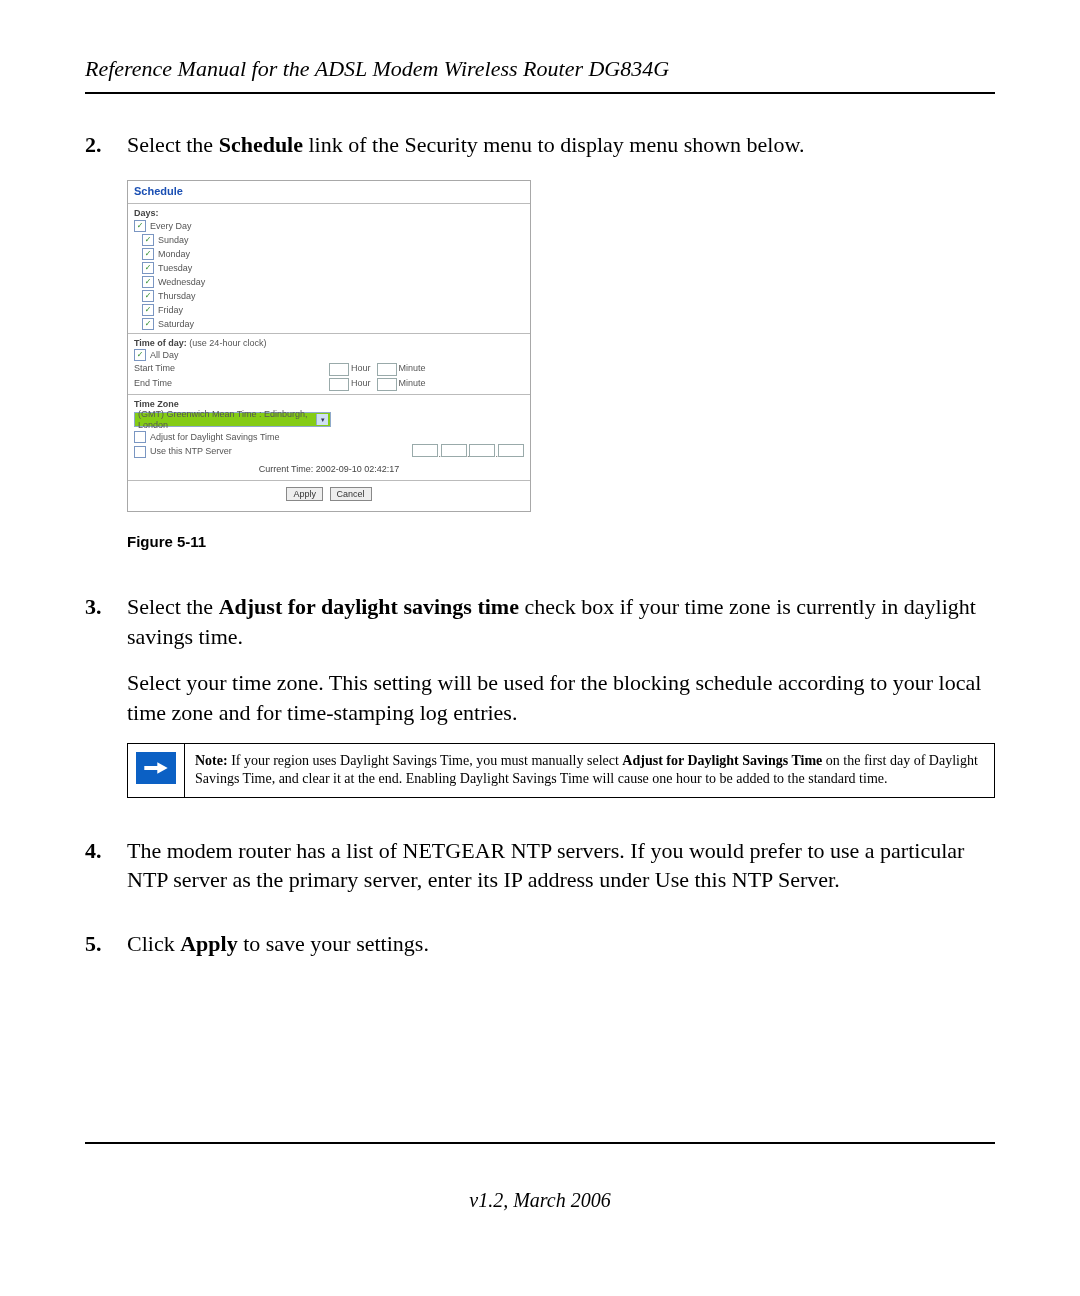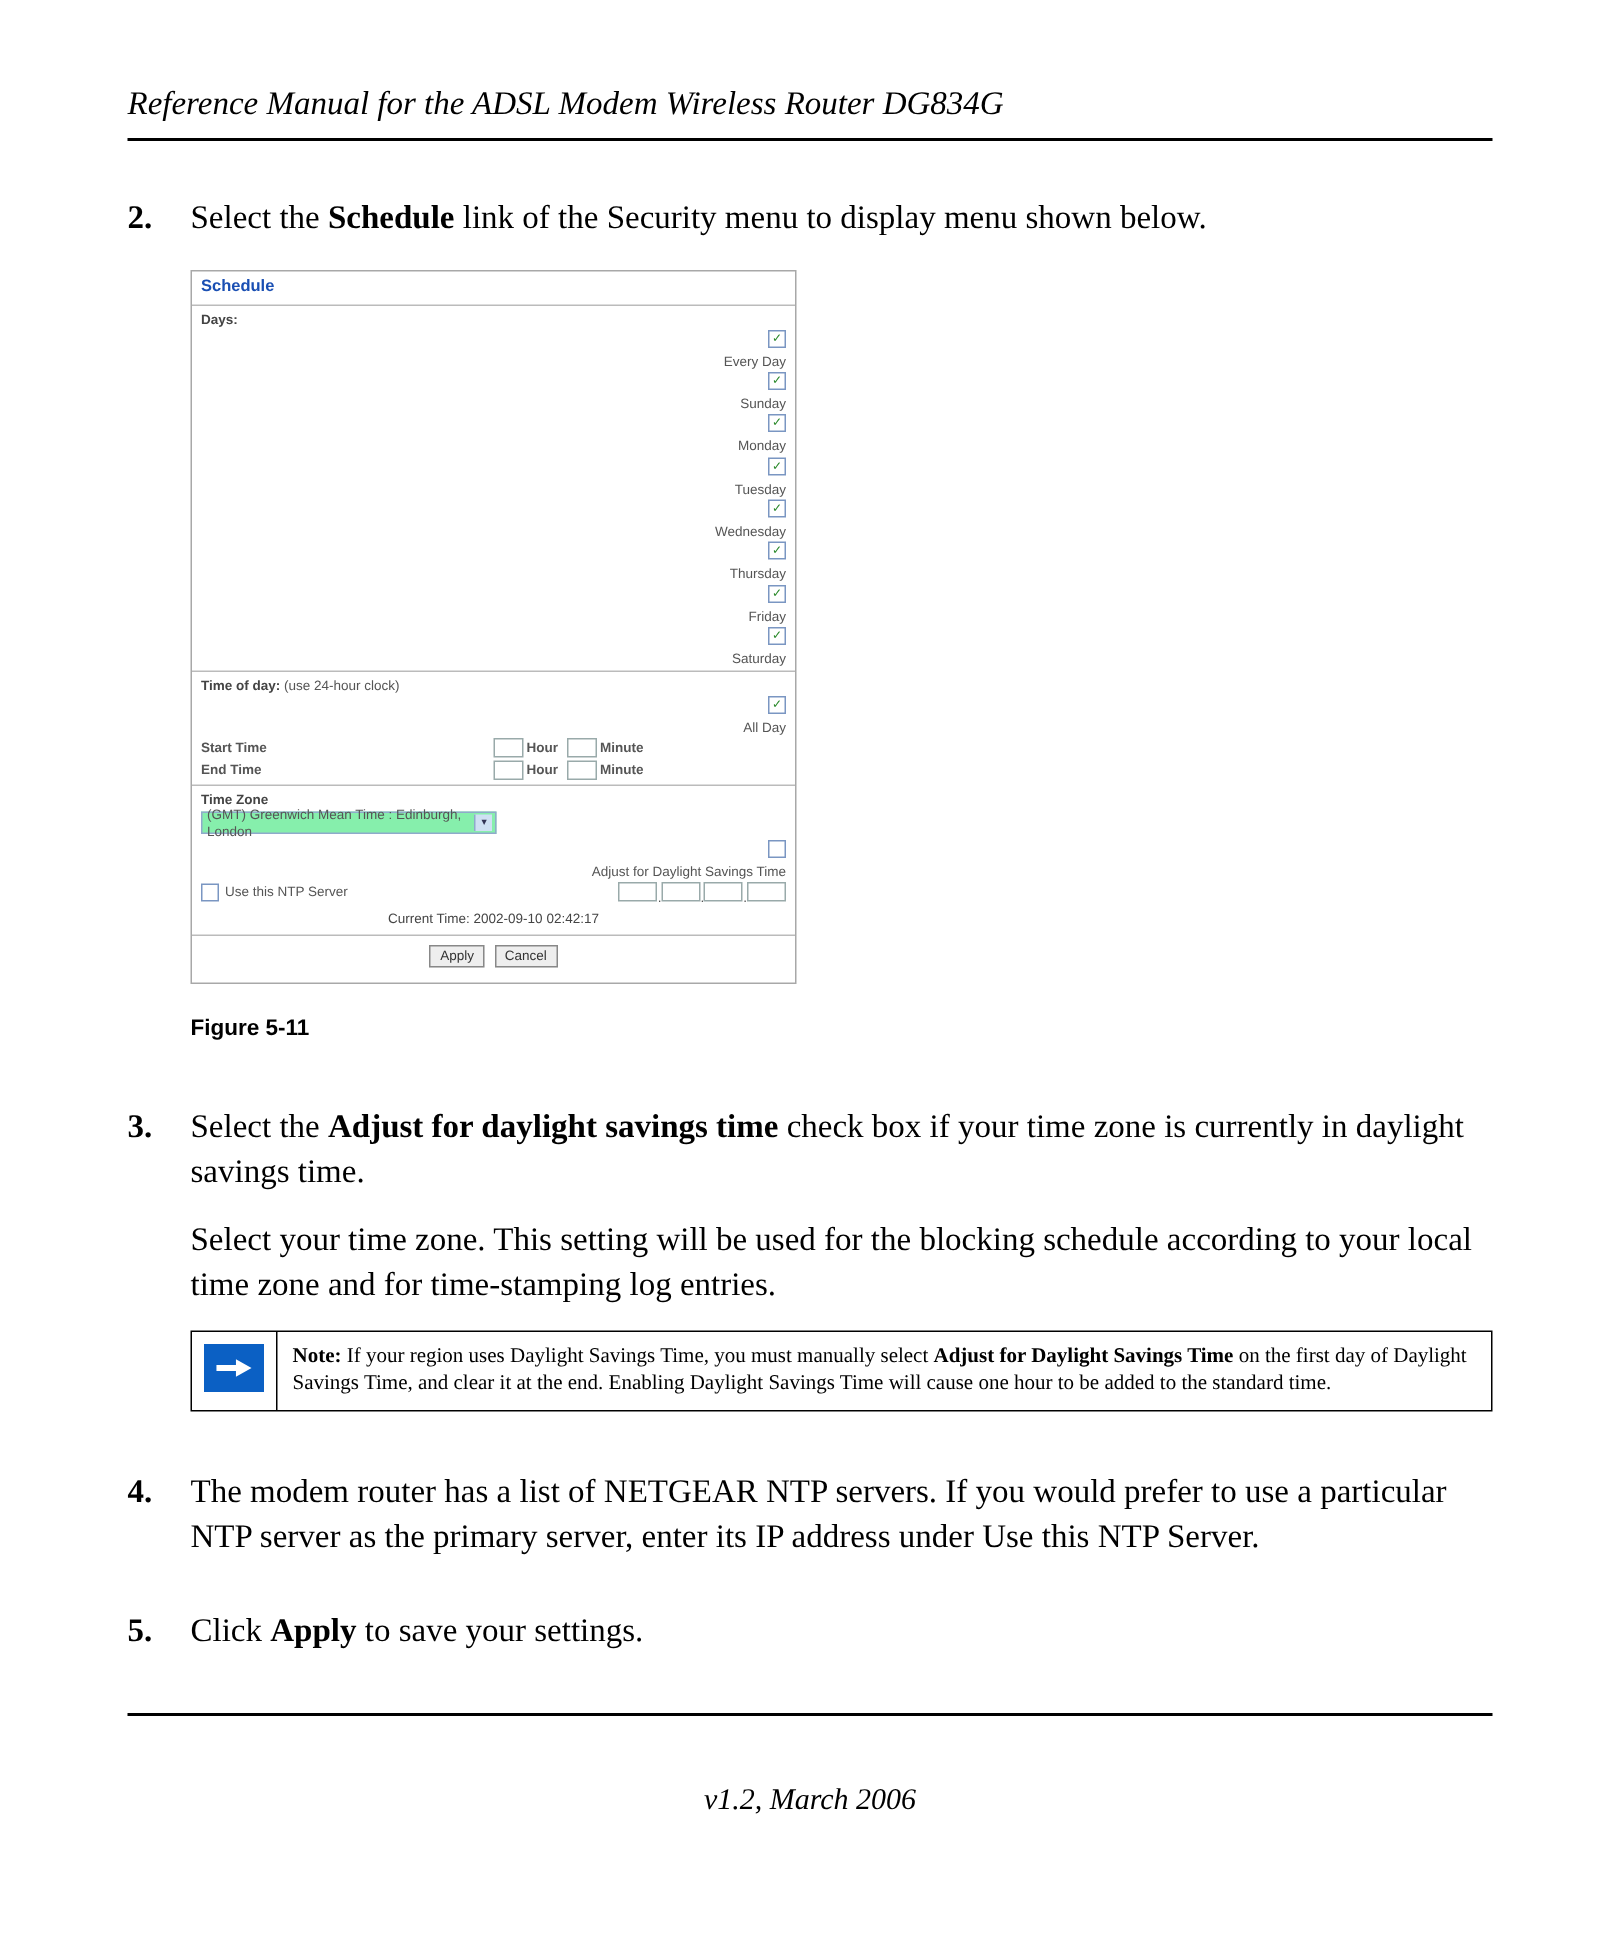--- a/index.html
+++ b/index.html
@@ -74,47 +74,46 @@
     font-size: 11px;
     padding: 4px 6px 6px 6px;
     border-bottom: 1px solid #bbb;
   }
   .sec {
     padding: 4px 6px 2px 6px;
   }
   .sec-b { border-top: 1px solid #bbb; }
   .shot-row {
     display: flex;
-    align-items: flex-end;
+    align-items: center;
     gap: 4px;
     padding: 1px 0;
-    flex-direction: column;
   }
   .chk {
     width: 10px; height: 10px;
     border: 1px solid #7a96c2;
     background: #fff;
     display: inline-flex;
     align-items: center;
     justify-content: center;
     font-size: 8px;
     line-height: 1;
     color: #2b8a2b;
   }
   .chk.checked::after { content: "✓"; }
   .lbl-b { font-weight: bold; color: #444; }
-  .time-row { display:flex; align-items:center; padding:1px 0;font-weight:bold; }
+  .time-row { display:flex; align-items:flex-start; padding:1px 0; }
   .time-row .tlabel { flex:0 0 195px; }
   .mini-input {
     display:inline-block; width:18px; height:11px;
     border:1px solid #9aa; background:#fff; margin-right:2px;
   }
   .mini-select {
     display:inline-flex; align-items:center; justify-content:space-between;
-    height:13px; border:1px solid #8faacb; background:#86efac;
+    height:13px; border:1px solid #8faacb; background:#84cc16;
     font-size:9px; padding:0 2px 0 3px; width:190px;
   }
   .mini-select .dd {
     width:12px; height:11px; background:#cfe0f3; border-left:1px solid #8faacb;
     display:flex; align-items:center; justify-content:center; font-size:7px; color:#335;
   }
   .ntp-row { display:flex; align-items:center; justify-content:space-between; }
   .ip-boxes .ipb {
     display:inline-block; width:24px; height:11px; border:1px solid #9aa; background:#fff;
   }

